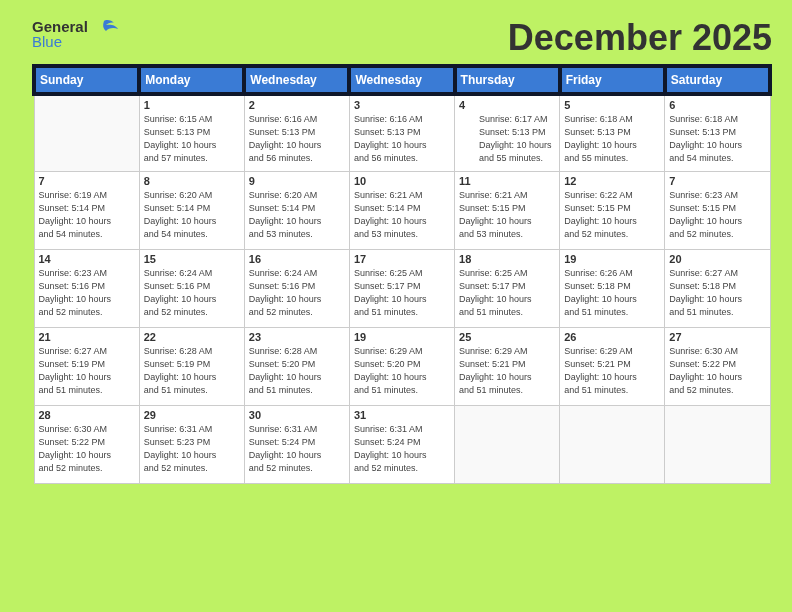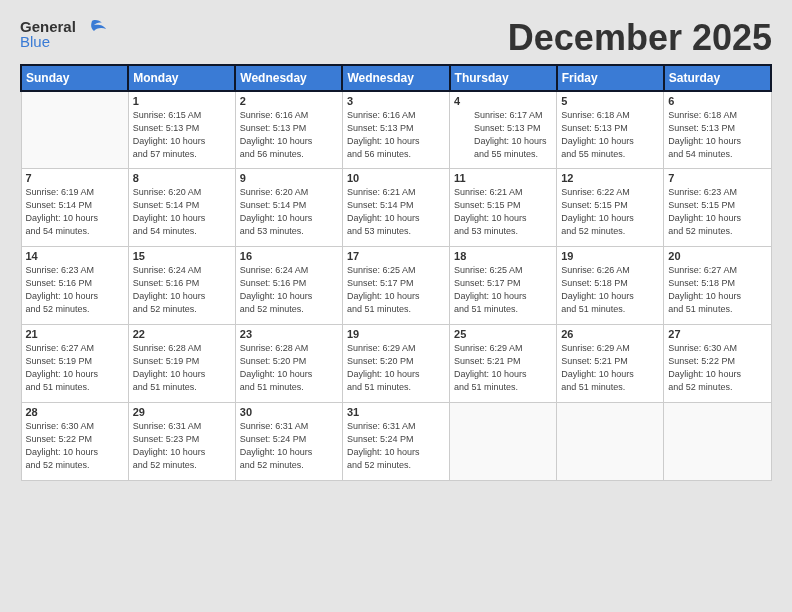--- a/index.html
+++ b/index.html
@@ -6,22 +6,22 @@
     body {
       font-family: Arial, sans-serif;
       background: #fff;
       width: 792px;
       height: 612px;
       overflow: hidden;
     }
     .page {
       width: 792px;
       height: 612px;
-      padding: 18px 20px 14px 20px;
-      background: #e5e5e5;
+      padding: 18px 20px 14px 32px;
+      background: #bef264;
     }
     .header {
       display: flex;
       justify-content: space-between;
       align-items: flex-start;
       margin-bottom: 6px;
     }
     .logo {
       display: flex;
       flex-direction: column;
@@ -46,21 +46,21 @@
       border-collapse: collapse;
       table-layout: fixed;
     }
     .calendar th {
       background: #3a7bd5;
       color: #fff;
       font-size: 12px;
       font-weight: bold;
       padding: 5px 4px;
       text-align: left;
-      border: 2px solid #0f172a;
+      border: 4px solid #0f172a;
     }
     .calendar td {
       border: 1px solid #ccc;
       vertical-align: top;
       padding: 3px 4px;
       font-size: 9.5px;
       color: #333;
       height: 78px;
       background: #fff;
     }

